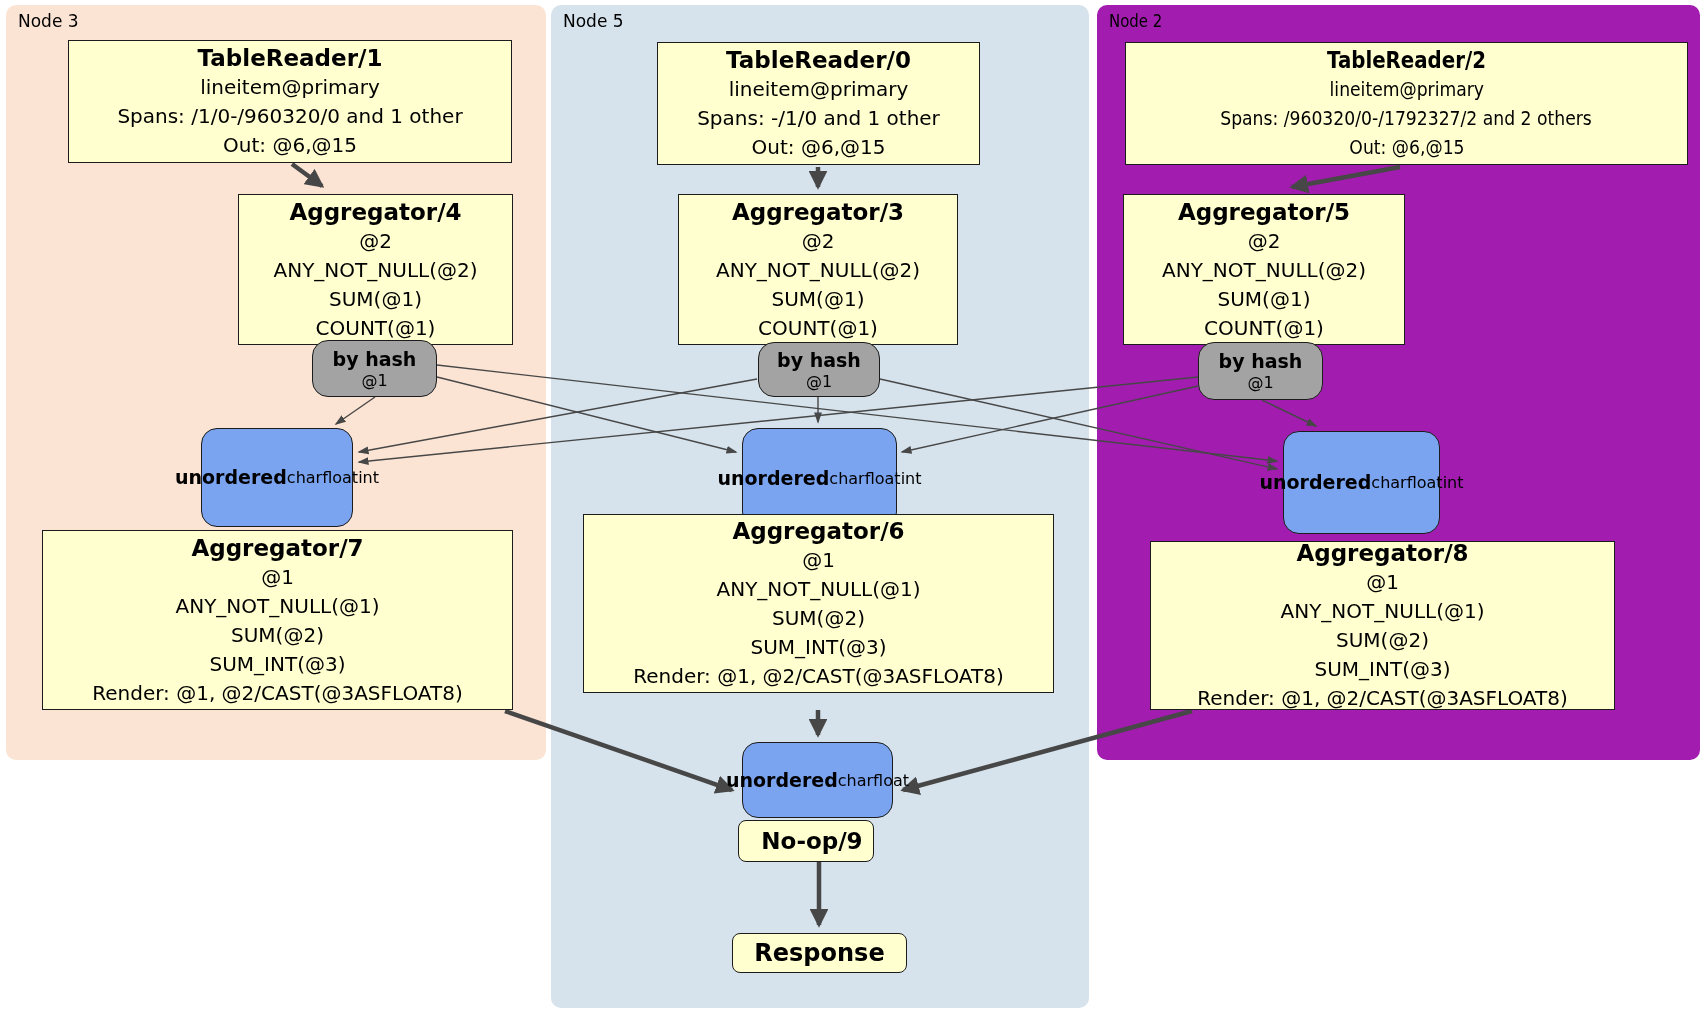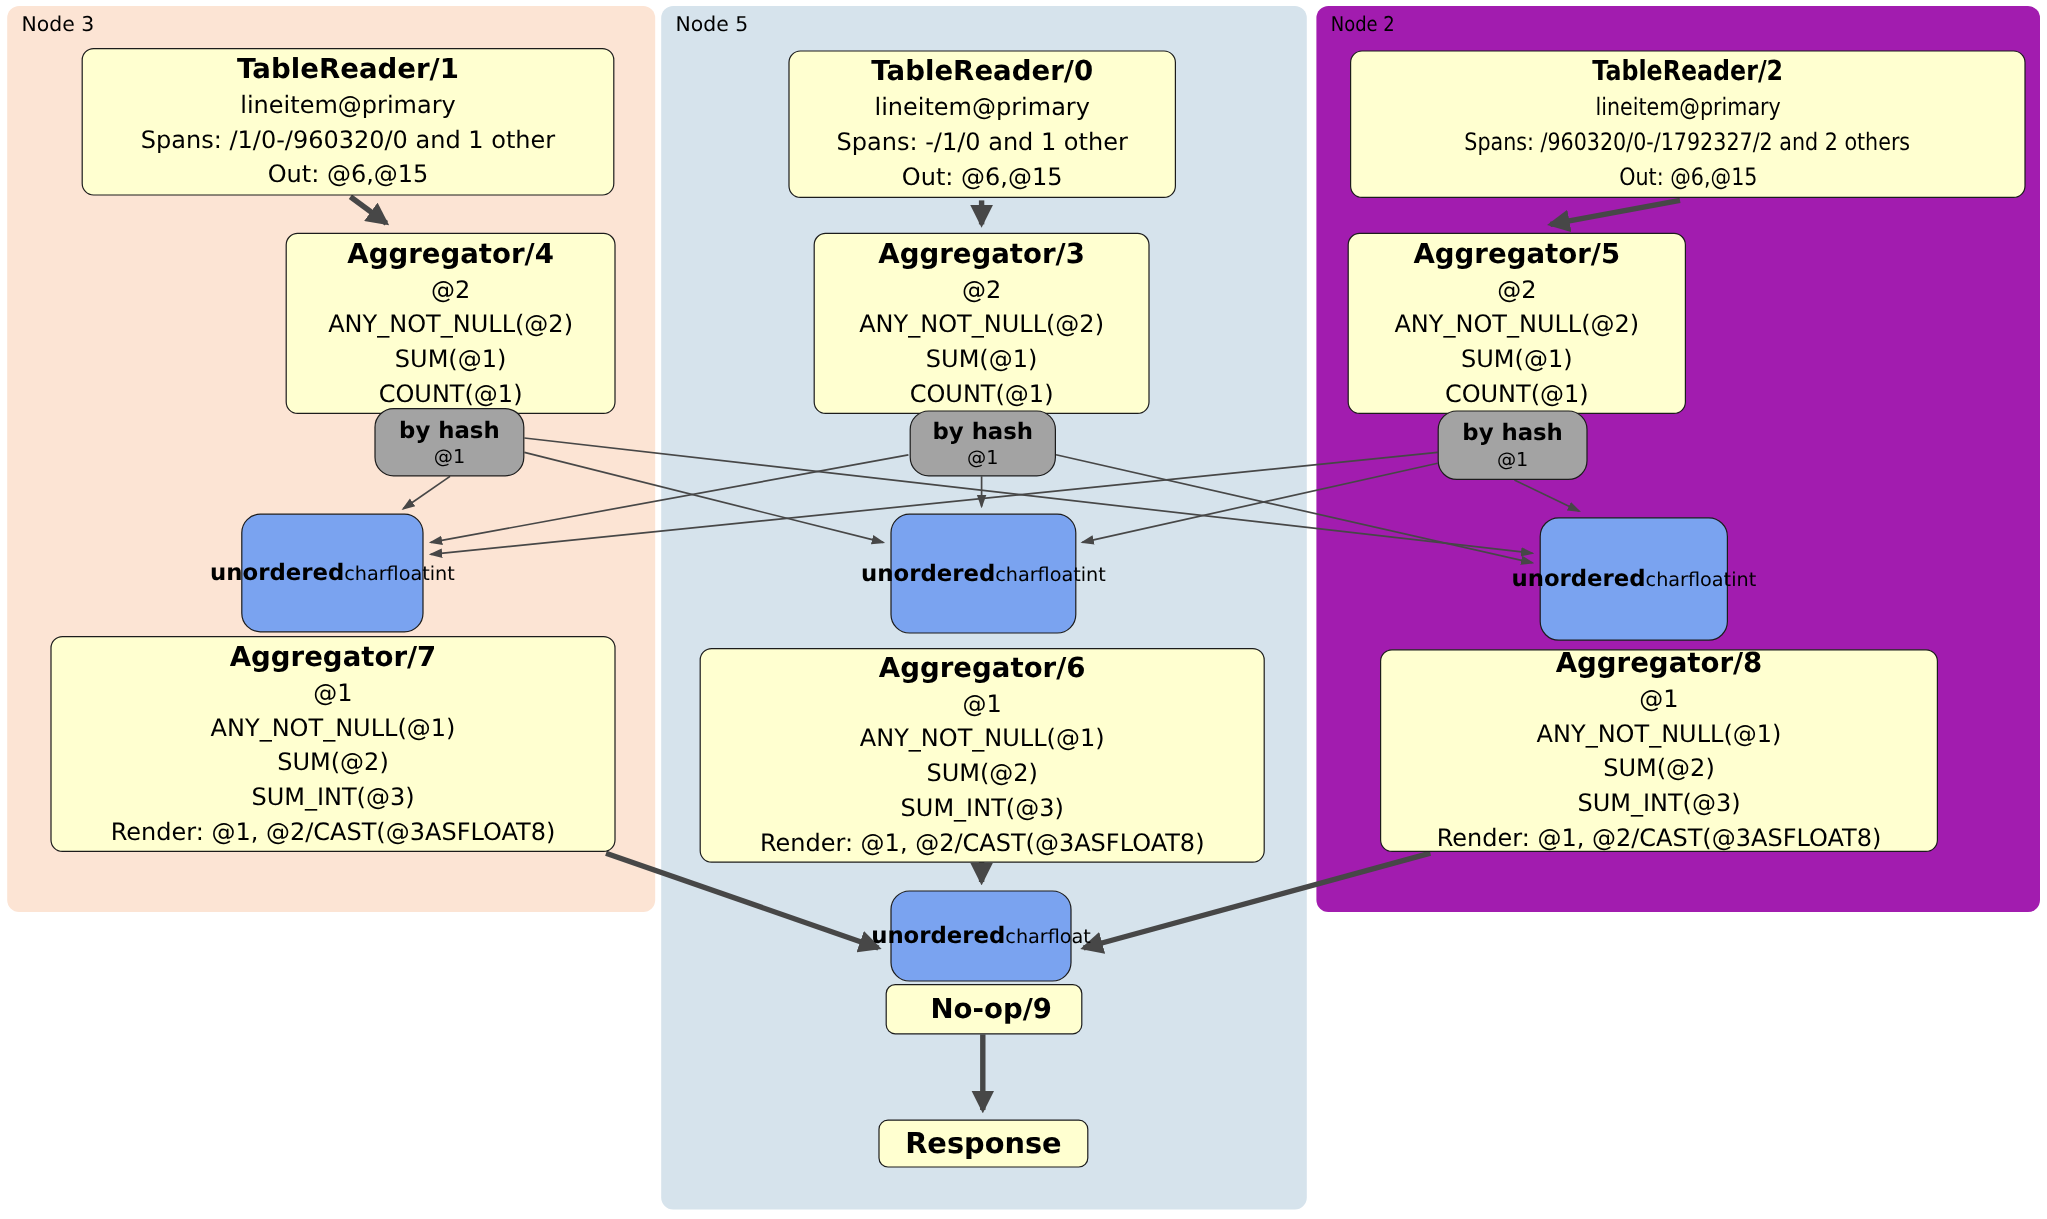--- a/index.html
+++ b/index.html
@@ -5,21 +5,21 @@
   html,body{margin:0;padding:0;background:#ffffff;}
   #canvas{
     position:relative;width:1706px;height:1016px;overflow:hidden;
     font-family:"DejaVu Sans","Liberation Sans",sans-serif;color:#000;
   }
   .region{position:absolute;border-radius:10px;z-index:1;}
   .region-label{position:absolute;left:12px;top:6px;font-size:17px;color:#000;}
   .edges{position:absolute;left:0;top:0;z-index:2;}
   .pbox{
     position:absolute;z-index:3;background:#ffffd0;border:1.6px solid #1c1c1c;
-    border-radius:10px;display:flex;flex-direction:column;justify-content:center;
+    border-radius:0;display:flex;flex-direction:column;justify-content:center;
     align-items:center;text-align:center;box-sizing:border-box;white-space:nowrap;
   }
   .pbox .title{font-weight:bold;font-size:23px;line-height:30px;}
   .pbox .line{font-size:20px;line-height:29px;}
   .router{
     position:absolute;z-index:4;background:#a3a3a3;border:1.8px solid #1c1c1c;
     border-radius:16px;display:flex;flex-direction:column;justify-content:center;
     align-items:center;text-align:center;box-sizing:border-box;white-space:nowrap;
   }
   .router .title{font-weight:bold;font-size:19px;line-height:24px;}
@@ -139,36 +139,36 @@
     <div class="line">@1</div>
   </div>
 
   <div class="sync" style="left:742px;top:428px;width:155px;height:100px;">
     <div class="title">unordered</div>
     <div class="line">char</div>
     <div class="line">float</div>
     <div class="line">int</div>
   </div>
 
-  <div class="pbox" style="left:583px;top:540px;width:471px;height:179px;">
+  <div class="pbox" style="left:583px;top:514px;width:471px;height:179px;">
     <div class="title">Aggregator/6</div>
     <div class="line">@1</div>
     <div class="line">ANY_NOT_NULL(@1)</div>
     <div class="line">SUM(@2)</div>
     <div class="line">SUM_INT(@3)</div>
     <div class="line">Render: @1, @2/CAST(@3ASFLOAT8)</div>
   </div>
 
   <div class="sync" style="left:742px;top:742px;width:151px;height:76px;">
     <div class="title">unordered</div>
     <div class="line">char</div>
     <div class="line">float</div>
   </div>
 
-  <div class="pbox smallbox" style="left:738px;top:820px;width:164px;height:42px;padding-left:12px;">
+  <div class="pbox smallbox" style="left:738px;top:820px;width:136px;height:42px;padding-left:12px;">
     <div class="title">No-op/9</div>
   </div>
 
   <div class="pbox smallbox response" style="left:732px;top:933px;width:175px;height:40px;">
     <div class="title">Response</div>
   </div>
 
   <div class="pbox narrow" style="left:1125px;top:42px;width:563px;height:123px;">
     <div class="title">TableReader/2</div>
     <div class="line">lineitem@primary</div>

